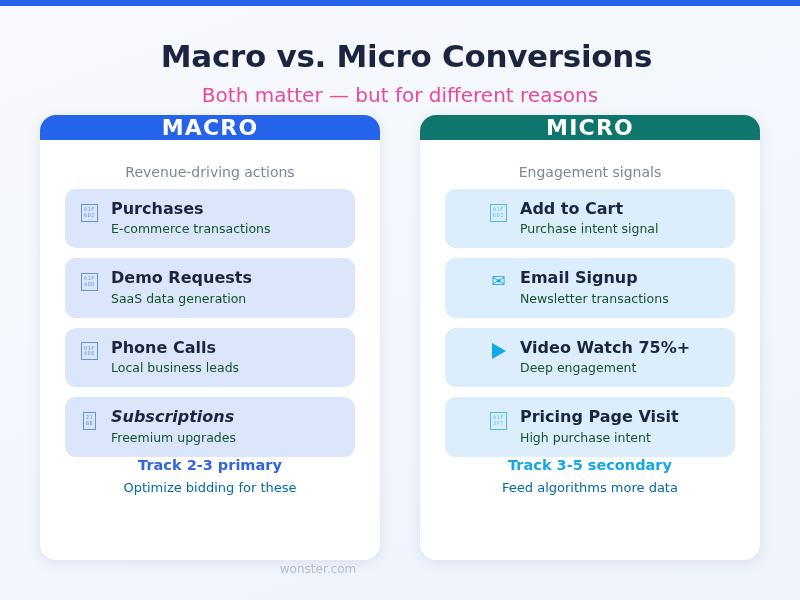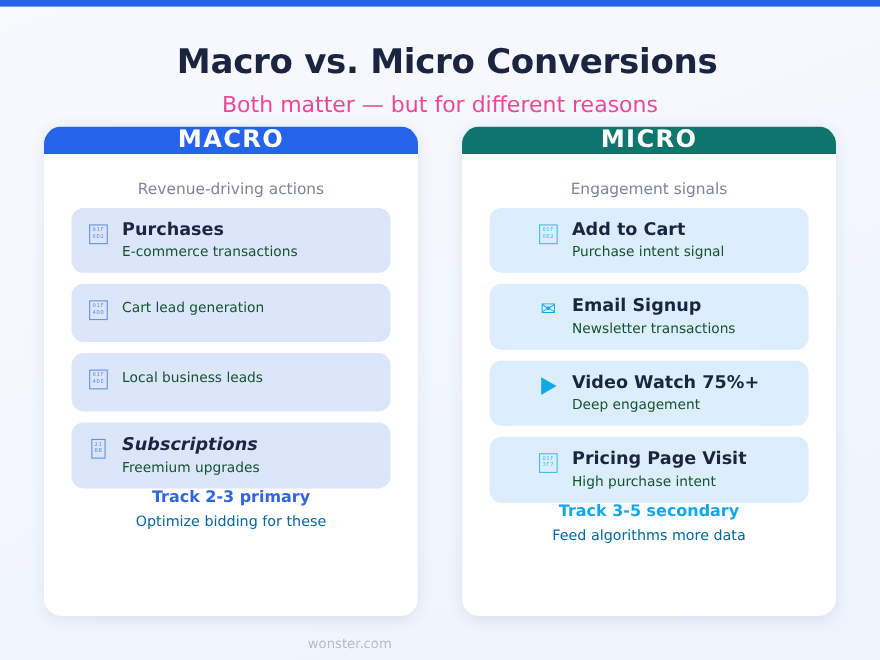--- a/index.html
+++ b/index.html
@@ -165,21 +165,21 @@
   .card.micro .footer-main { color: #12a8e8; }
   .footer-sub {
     margin-top: 7px;
     font-size: 13px;
     color: #0369a1;
   }
 
   
   .watermark {
     position: absolute;
-    bottom: 8px;
+    bottom: 24px;
     left: 0;
     width: 636px;
     text-align: center;
     font-size: 12px;
     color: #b3bdcc;
   }
 
   .play-triangle {
     width: 0; height: 0;
     border-left: 14px solid currentColor;
@@ -219,32 +219,34 @@
       </div>
 
       <div class="item">
         <span class="item-icon">
           <span class="tofu">
               <span>01F</span>
               <span>4DD</span>
             </span>
         </span>
         <span class="item-text">
-          <span class="item-sub" style="display: block;">Cart lead generation</span>
+          <span class="item-title" style="display: block;">Demo Requests</span>
+          <span class="item-sub" style="display: block;">SaaS data generation</span>
         </span>
       </div>
 
       <div class="item">
         <span class="item-icon">
           <span class="tofu">
               <span>01F</span>
               <span>4DE</span>
             </span>
         </span>
         <span class="item-text">
+          <span class="item-title" style="display: block;">Phone Calls</span>
           <span class="item-sub" style="display: block;">Local business leads</span>
         </span>
       </div>
 
       <div class="item">
         <span class="item-icon">
           <span class="tofu" style="width:13px">
               <span>21</span>
               <span>BB</span>
             </span>

